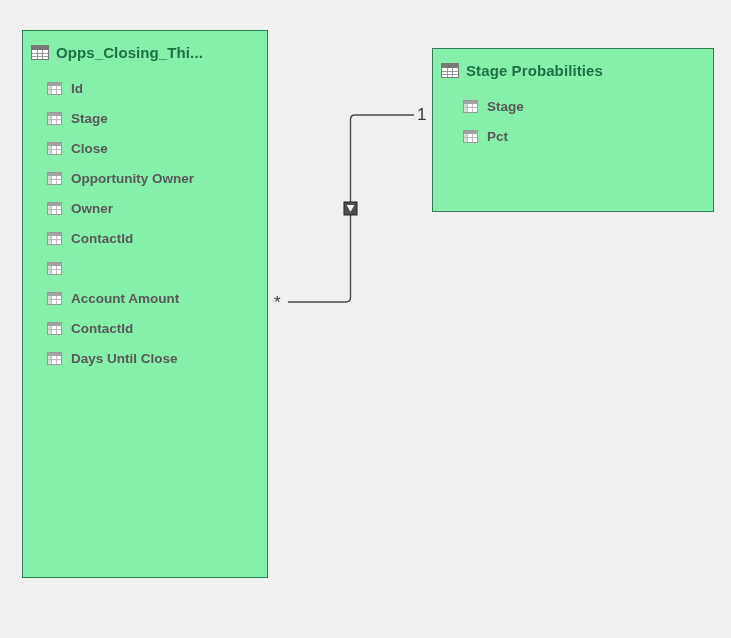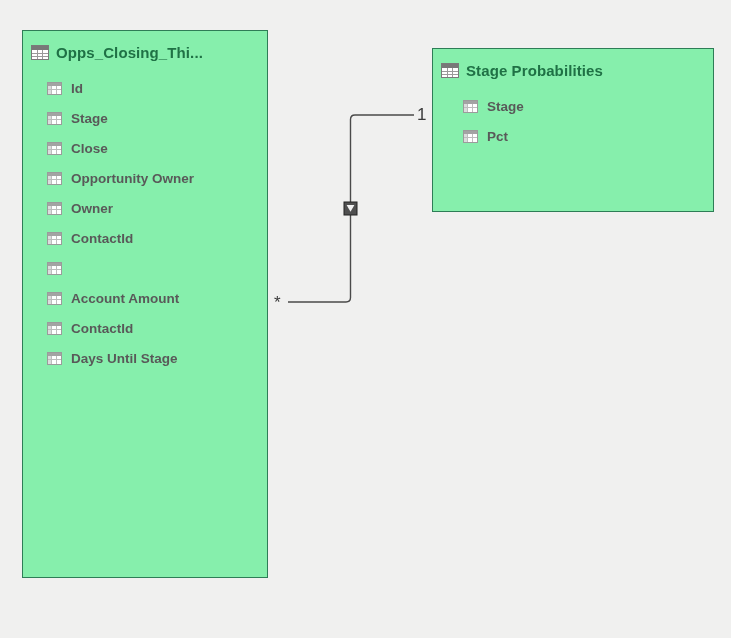--- a/index.html
+++ b/index.html
@@ -208,21 +208,21 @@
         <span class="f-icon">
           <svg width="15" height="13" viewBox="0 0 15 13">
             <rect x="0.5" y="0.5" width="14" height="12" fill="#ffffff" stroke="#9b9b9b"></rect>
             <rect x="1" y="1" width="13" height="3" fill="#a3a3a3"></rect>
             <rect x="1" y="4" width="3.5" height="8" fill="#dcdcdc"></rect>
             <line x1="4.5" y1="4" x2="4.5" y2="12" stroke="#bdbdbd"></line>
             <line x1="9.5" y1="4" x2="9.5" y2="12" stroke="#bdbdbd"></line>
             <line x1="1" y1="7.5" x2="14" y2="7.5" stroke="#bdbdbd"></line>
           </svg>
         </span>
-        <span class="f-label">Days Until Stage</span>
+        <span class="f-label">Days Until Close</span>
       </div>
     </div>
   </div>
 
   <div class="table-card card-right">
     <div class="card-header">
       <span class="t-icon">
         <svg width="18" height="15" viewBox="0 0 18 15">
           <rect x="0.5" y="0.5" width="17" height="14" fill="#ffffff" stroke="#7a7a7a"></rect>
           <rect x="1" y="1" width="16" height="4" fill="#787878"></rect>

